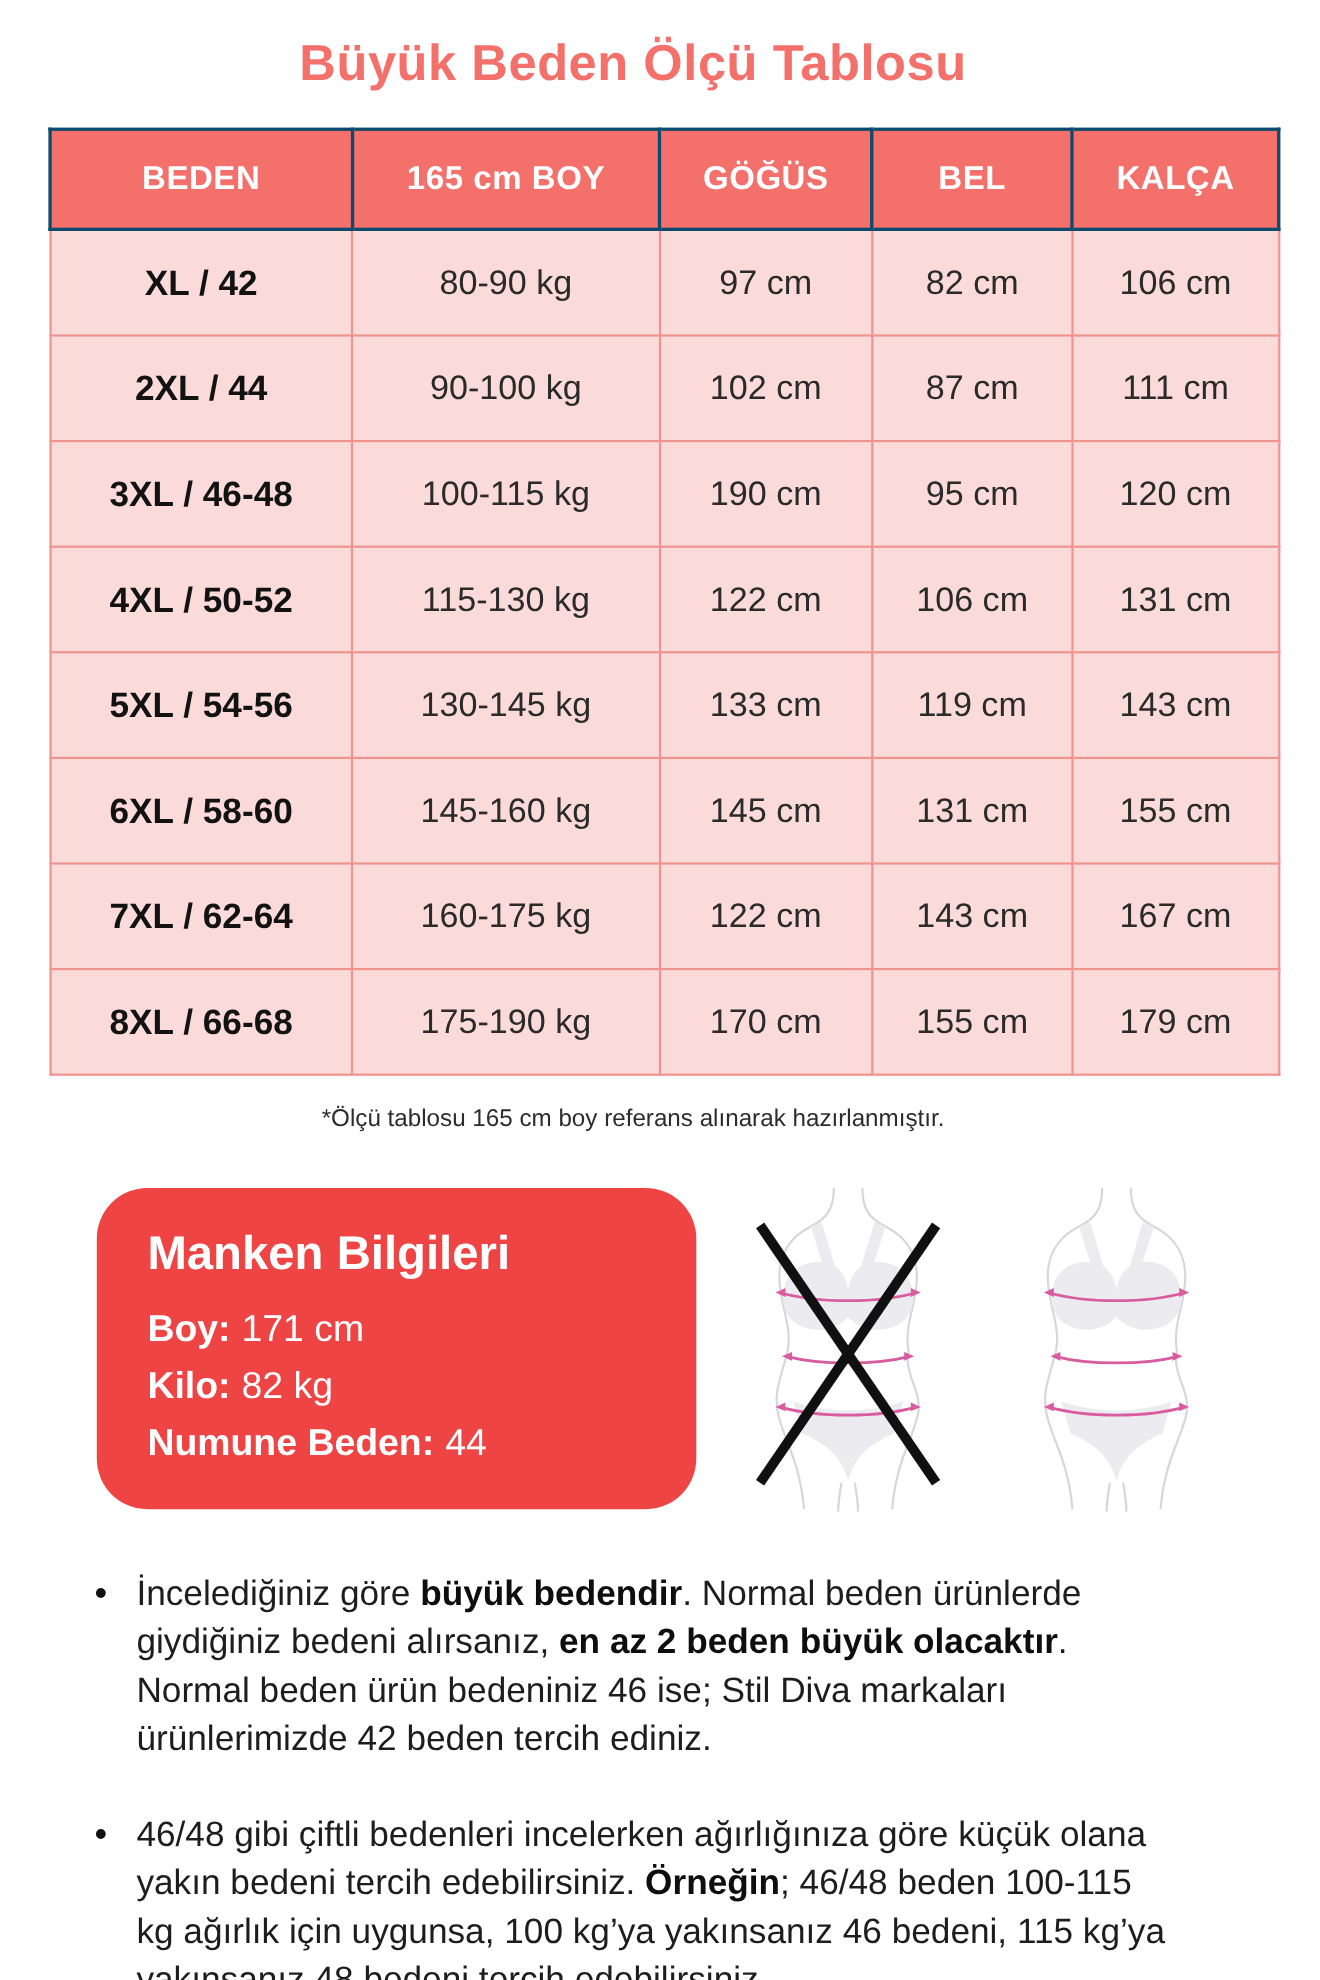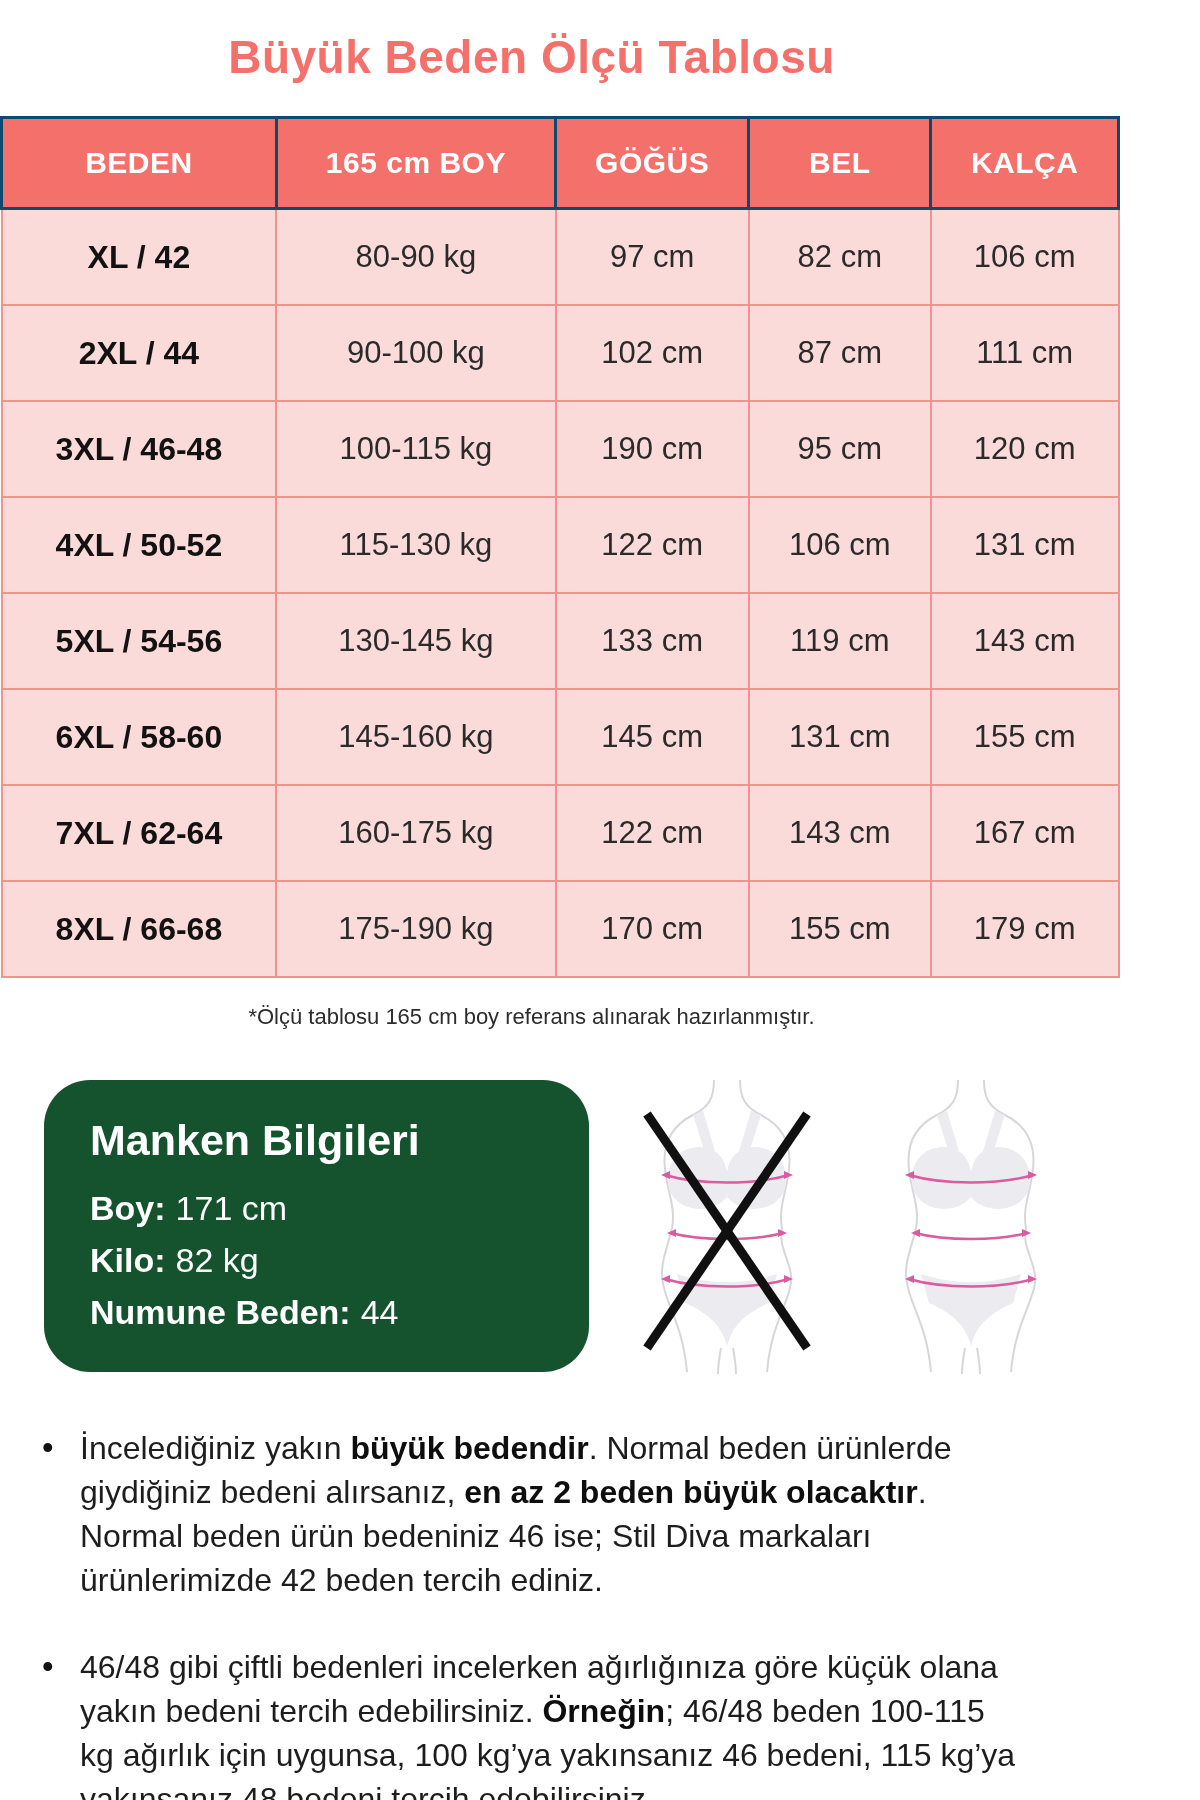--- a/index.html
+++ b/index.html
@@ -1,20 +1,20 @@
 <!DOCTYPE html>
 <html lang="tr"><head>
 <meta charset="utf-8">
 <style>
   html,body{margin:0;padding:0;}
   body{
     width:1200px;height:1800px;overflow:hidden;background:#ffffff;
     font-family:"Liberation Sans", sans-serif;color:#1e1e1e;
   }
-  .page{width:1063px;height:1800px;position:relative;}
+  .page{width:1063px;height:1800px;position:relative;padding-left:44px;}
 
   
   .title{
     margin:0;padding-top:30px;text-align:center;
     font-size:46px;font-weight:bold;color:#f4706b;letter-spacing:.5px;
   }
 
   
   table.size-table{
     border-collapse:collapse;table-layout:fixed;
@@ -40,21 +40,21 @@
   .footnote{
     text-align:center;font-size:22px;color:#2c2c2c;margin:26px 0 0;
   }
 
   
   .info-section{
     display:flex;align-items:center;gap:24px;
     margin:46px 36px 0 44px;
   }
   .model-card{
-    background:#14532d;color:#ffffff;border-radius:46px;
+    background:#ef4444;color:#ffffff;border-radius:46px;
     width:545px;box-sizing:border-box;
     padding:36px 46px 40px;flex-shrink:0;
   }
   .model-title{font-size:43px;font-weight:bold;margin:0 0 24px;}
   .model-line{font-size:34px;margin-top:13px;}
   .model-line .ml-label{font-weight:bold;}
   .model-line .ml-value{margin-left:10px;}
   .figures{
     flex:1;display:flex;justify-content:space-between;
     align-items:center;padding:0 4px;
@@ -216,17 +216,17 @@
       <div class="figure-wrap">
         <svg width="220" height="300" viewBox="0 0 220 300" xmlns="http://www.w3.org/2000/svg">
           <use href="#torso-shape"></use>
         </svg>
       </div>
 
     </div>
   </div>
 
   <ul class="notes">
-      <li><span class="marker">•</span><span>İncelediğiniz yakın </span><b>büyük bedendir</b><span>. Normal beden ürünlerde giydiğiniz bedeni alırsanız, </span><b>en az 2 beden büyük olacaktır</b><span>. Normal beden ürün bedeniniz 46 ise; Stil Diva markaları ürünlerimizde 42 beden tercih ediniz.</span></li>
+      <li><span class="marker">•</span><span>İncelediğiniz göre </span><b>büyük bedendir</b><span>. Normal beden ürünlerde giydiğiniz bedeni alırsanız, </span><b>en az 2 beden büyük olacaktır</b><span>. Normal beden ürün bedeniniz 46 ise; Stil Diva markaları ürünlerimizde 42 beden tercih ediniz.</span></li>
       <li><span class="marker">•</span><span>46/48 gibi çiftli bedenleri incelerken ağırlığınıza göre küçük olana yakın bedeni tercih edebilirsiniz. </span><b>Örneğin</b><span>; 46/48 beden 100-115 kg ağırlık için uygunsa, 100 kg’ya yakınsanız 46 bedeni, 115 kg’ya yakınsanız 48 bedeni tercih edebilirsiniz.</span></li>
     </ul>
 
 </div>
 
 </body></html>

